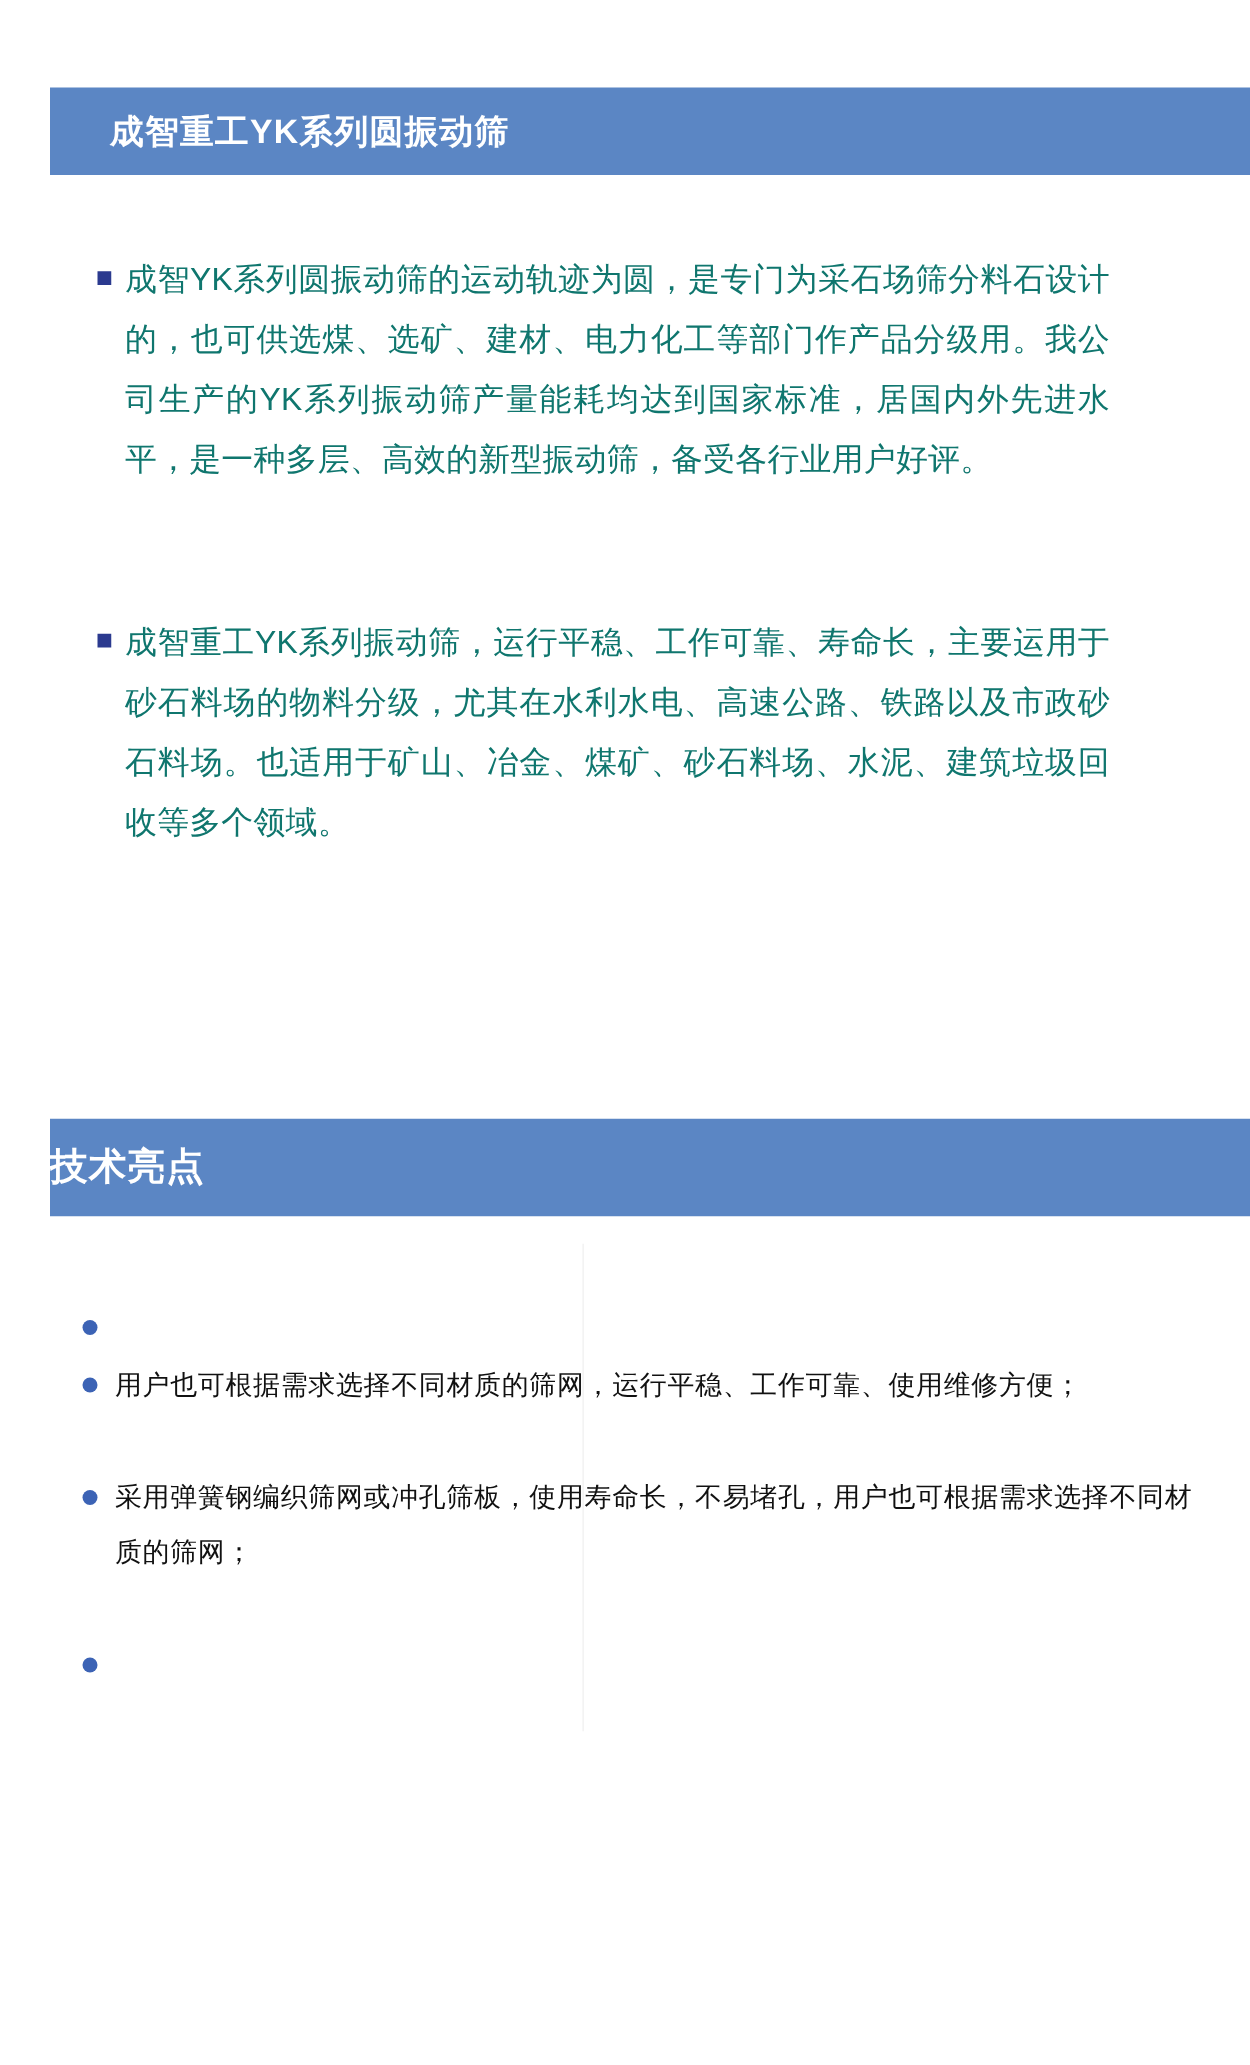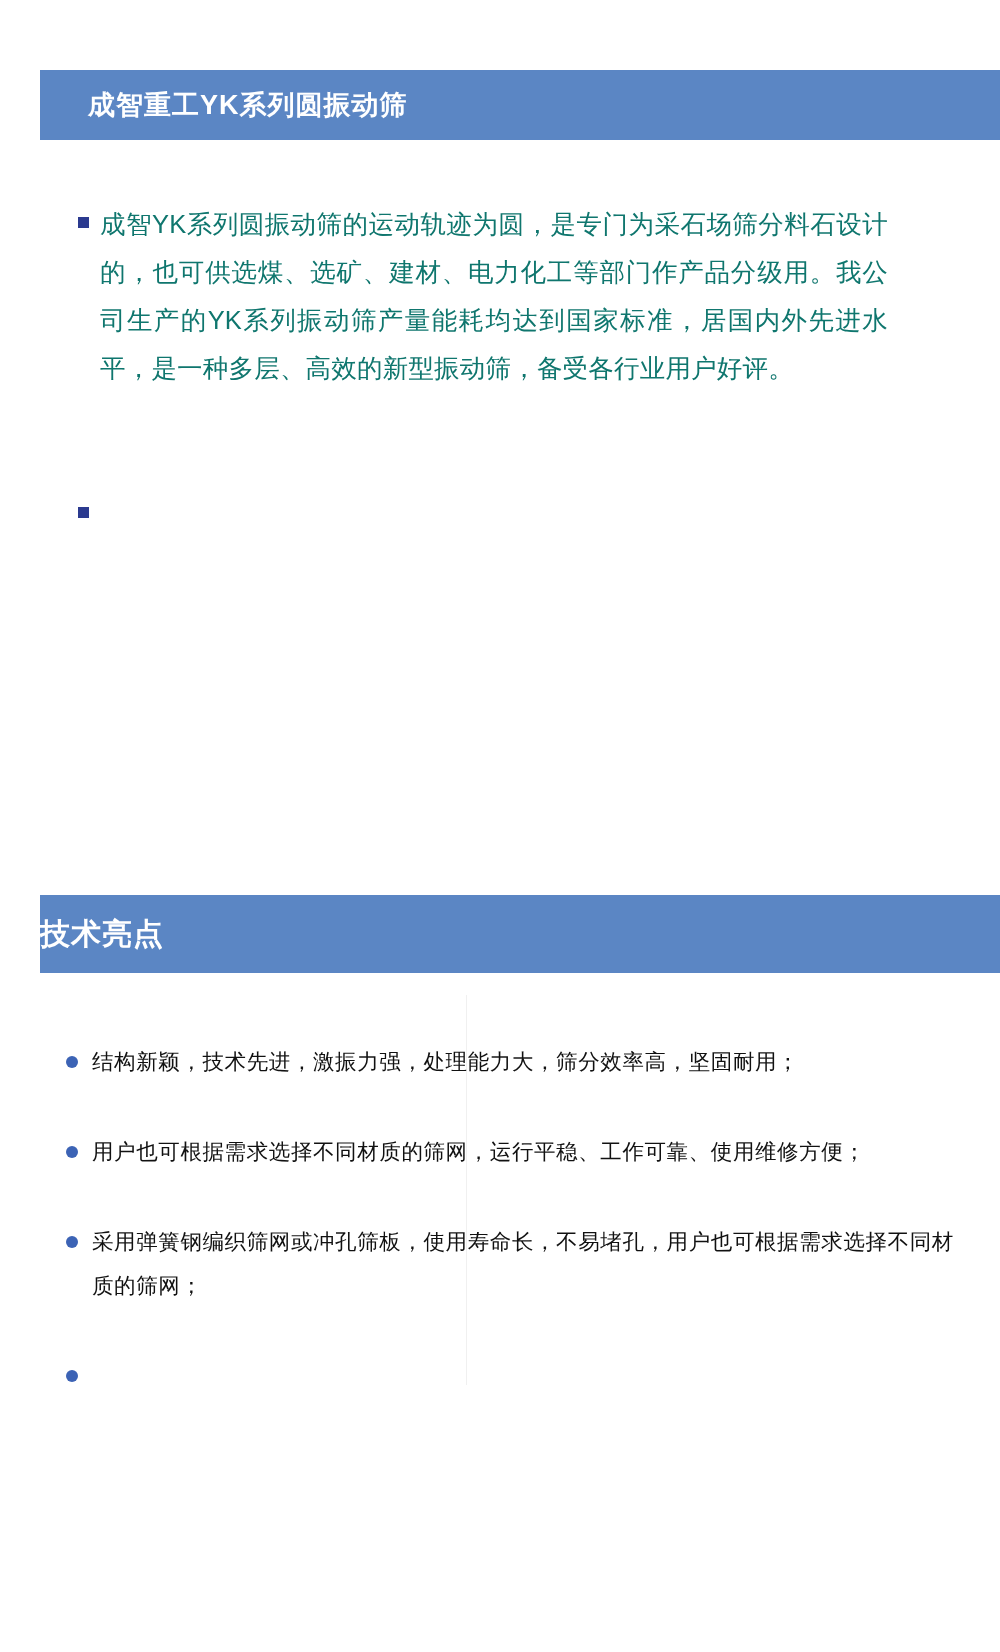--- a/index.html
+++ b/index.html
@@ -134,34 +134,34 @@
   <div class="intro-block p1">
     <div class="intro-item">
       <span class="sq-bullet"></span>
       <span>成智YK系列圆振动筛的运动轨迹为圆，是专门为采石场筛分料石设计的，也可供选煤、选矿、建材、电力化工等部门作产品分级用。我公司生产的YK系列振动筛产量能耗均达到国家标准，居国内外先进水平，是一种多层、高效的新型振动筛，备受各行业用户好评。</span>
     </div>
   </div>
 
   <div class="intro-block p2">
     <div class="intro-item">
       <span class="sq-bullet"></span>
+      <span>成智重工YK系列振动筛，运行平稳、工作可靠、寿命长，主要运用于砂石料场的物料分级，尤其在水利水电、高速公路、铁路以及市政砂石料场。也适用于矿山、冶金、煤矿、砂石料场、水泥、建筑垃圾回收等多个领域。</span>
     </div>
   </div>
 
   <div class="header-bar second">
     <span class="header-title">技术亮点</span>
   </div>
 
   <div class="guide-line"></div>
 
   <div class="tech-list">
 
     <div class="tech-item">
       <span class="dot-bullet"></span>
-      <span>结构新颖，技术先进，激振力强，处理能力大，筛分效率高，坚固耐用；</span>
     </div>
 
     <div class="tech-item">
       <span class="dot-bullet"></span>
       <span>用户也可根据需求选择不同材质的筛网，运行平稳、工作可靠、使用维修方便；</span>
     </div>
 
     <div class="tech-item">
       <span class="dot-bullet"></span>
       <span>采用弹簧钢编织筛网或冲孔筛板，使用寿命长，不易堵孔，用户也可根据需求选择不同材质的筛网；</span>

